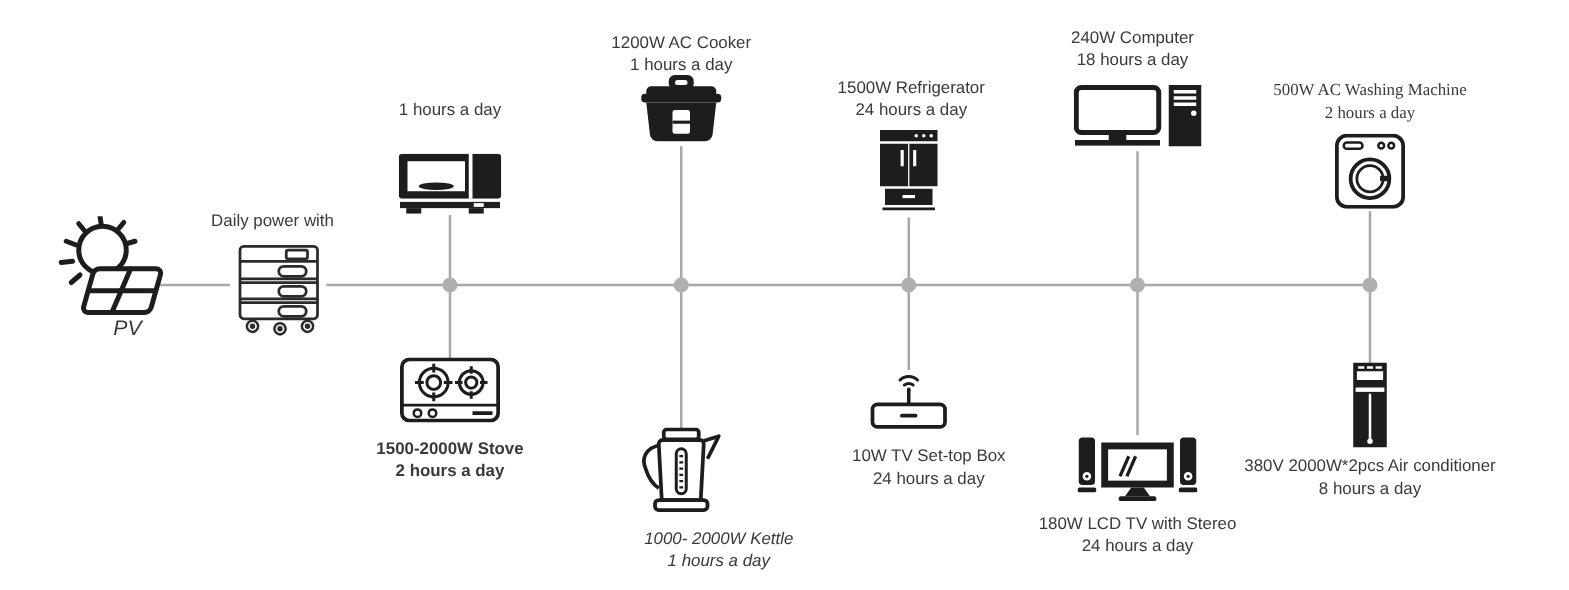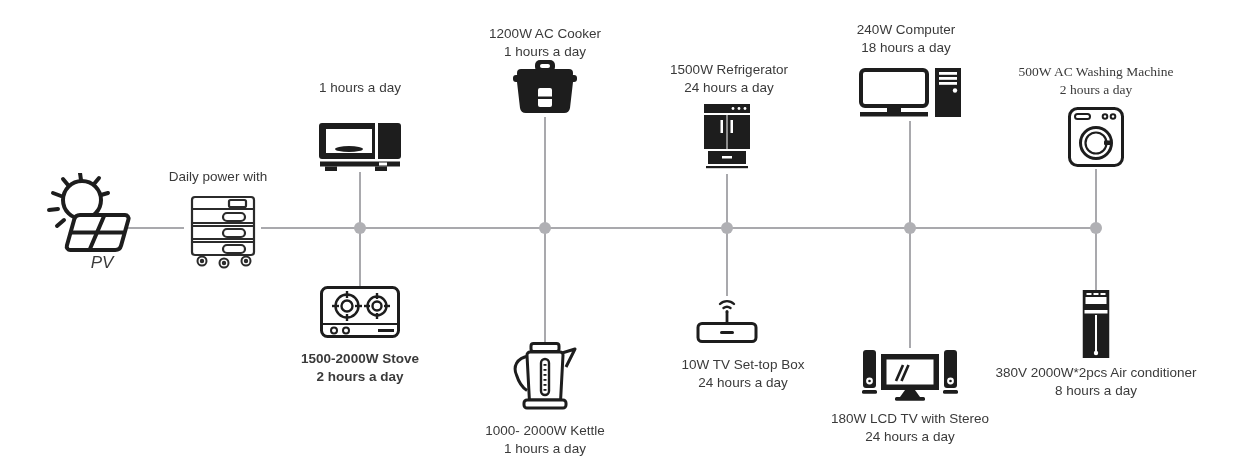--- a/index.html
+++ b/index.html
@@ -197,21 +197,21 @@
     <rect x="28" y="17" width="8" height="36" rx="4" fill="#ffffff" stroke="#1d1d1d" stroke-width="2.4"></rect>
     <g fill="#1d1d1d">
       <rect x="30.5" y="22" width="3" height="1.8"></rect>
       <rect x="30.5" y="27" width="3" height="1.8"></rect>
       <rect x="30.5" y="32" width="3" height="1.8"></rect>
       <rect x="30.5" y="37" width="3" height="1.8"></rect>
       <rect x="30.5" y="42" width="3" height="1.8"></rect>
       <rect x="30.5" y="47" width="3" height="1.8"></rect>
     </g>
   </svg>
-  <div class="abs label cx" style="left:545px;top:422px;">
+  <div class="abs label cx" style="left:575px;top:422px;font-style:italic;">
     <div>1000- 2000W Kettle</div>
     <div>1 hours a day</div>
   </div>
 
   <svg class="abs cx" style="left:727px;top:295px;" width="62" height="50" viewBox="0 0 62 50">
     <path d="M24 9 a10 10 0 0 1 14 0" fill="none" stroke="#1d1d1d" stroke-width="2.4" stroke-linecap="round"></path>
     <path d="M27.5 13 a6 6 0 0 1 7 0" fill="none" stroke="#1d1d1d" stroke-width="2.4" stroke-linecap="round"></path>
     <circle cx="31" cy="16.5" r="1.5" fill="#1d1d1d"></circle>
     <line x1="31" y1="17" x2="31" y2="29" stroke="#1d1d1d" stroke-width="2.8"></line>
     <rect x="2" y="28.5" width="58" height="18" rx="4" fill="#ffffff" stroke="#1d1d1d" stroke-width="3"></rect>

